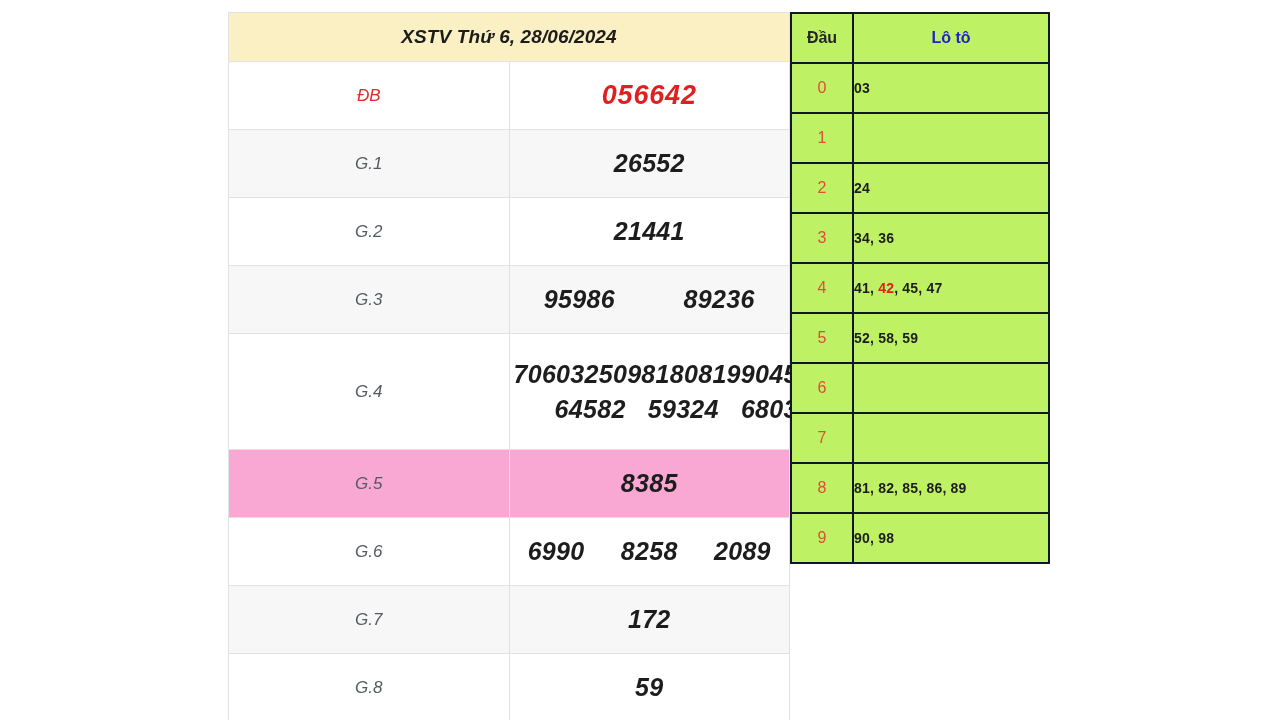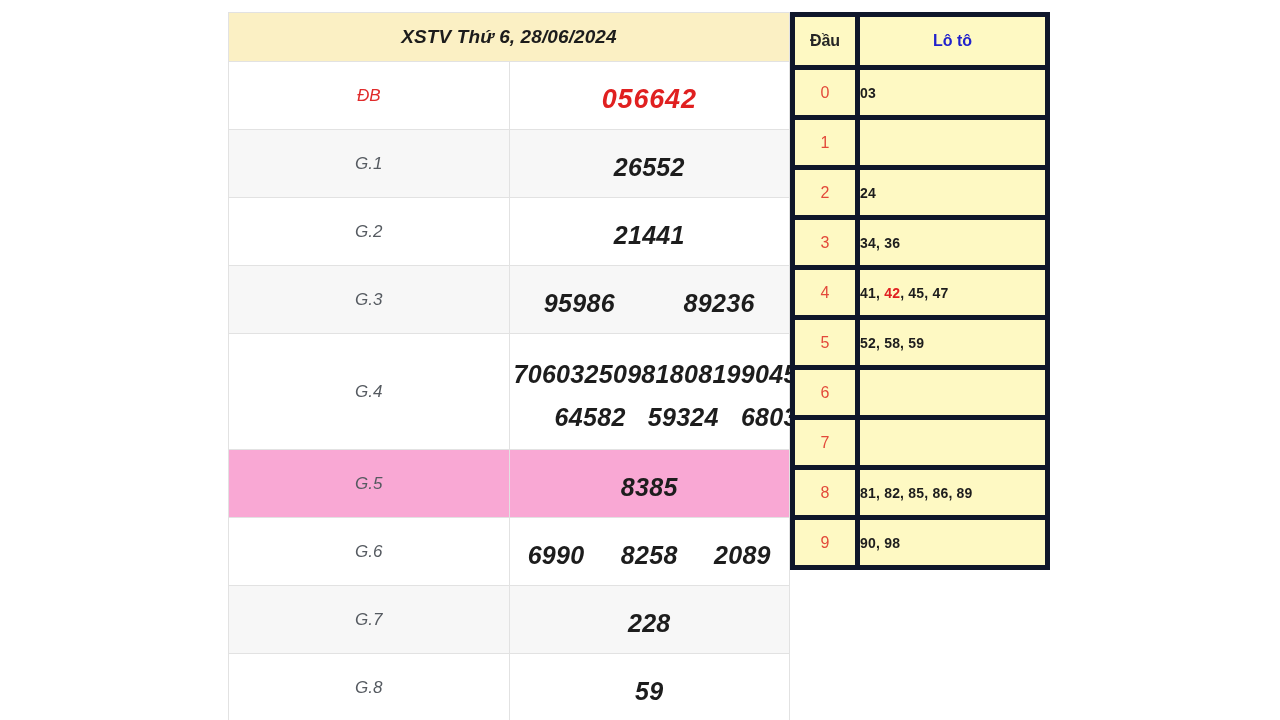--- a/index.html
+++ b/index.html
@@ -73,21 +73,20 @@
     width: 100%;
   }
   .numrow.single { justify-content: center; }
 
   .num {
     font-size: 25px;
     font-weight: bold;
     color: #1d1d1d;
     letter-spacing: 0.3px;
     white-space: nowrap;
-    margin-top: 8px;
   }
   .num.big {
     font-size: 27px;
     color: #e02020;
     letter-spacing: 0.8px;
   }
 
   .r-db  { height: 68px; background: #ffffff; }
   .r-g1  { height: 68px; background: #f7f7f7; }
   .r-g2  { height: 68px; background: #ffffff; }
@@ -111,24 +110,24 @@
   
   .loto-table {
     position: absolute;
     left: 790px;
     top: 12px;
     width: 260px;
     border-collapse: collapse;
     table-layout: fixed;
   }
   .loto-table td, .loto-table th {
-    border: 5px solid #0f172a;
+    border: 2px solid #0f172a;
     padding: 0;
     vertical-align: middle;
-    background: #fef9c3;
+    background: #bef264;
   }
 
   .loto-head-dau {
     width: 60px;
     height: 48px;
     text-align: center;
     font-size: 16px;
     font-weight: bold;
     color: #262626;
     background: #f7f7f7;
@@ -244,21 +243,21 @@
             <span class="num">8258</span>
             <span class="num">2089</span>
           </div>
         </td>
       </tr>
 
       <tr class="r-g7">
         <td class="lbl">G.7</td>
         <td class="nums">
           <div class="numrow single">
-            <span class="num">228</span>
+            <span class="num">172</span>
           </div>
         </td>
       </tr>
 
       <tr class="r-g8">
         <td class="lbl">G.8</td>
         <td class="nums">
           <div class="numrow single">
             <span class="num">59</span>
           </div>

